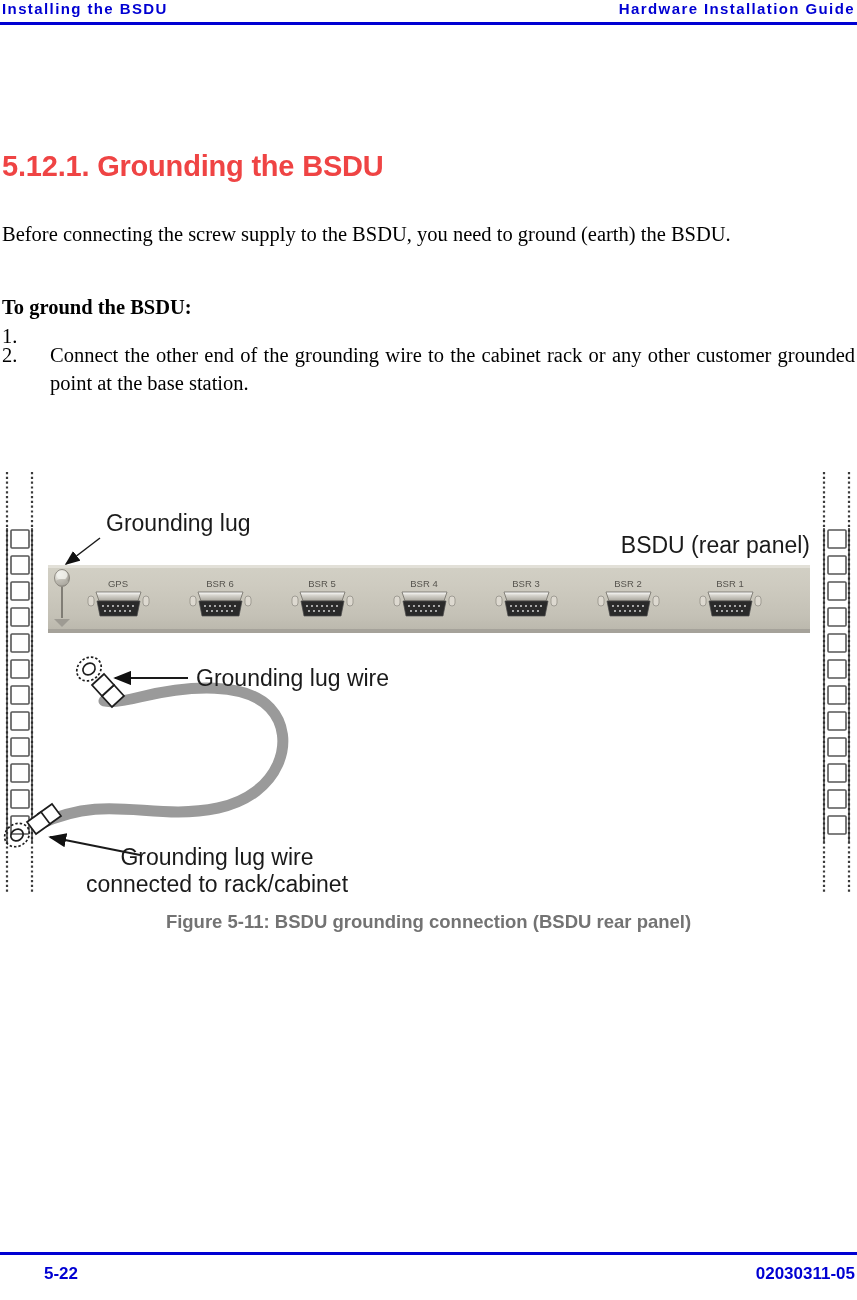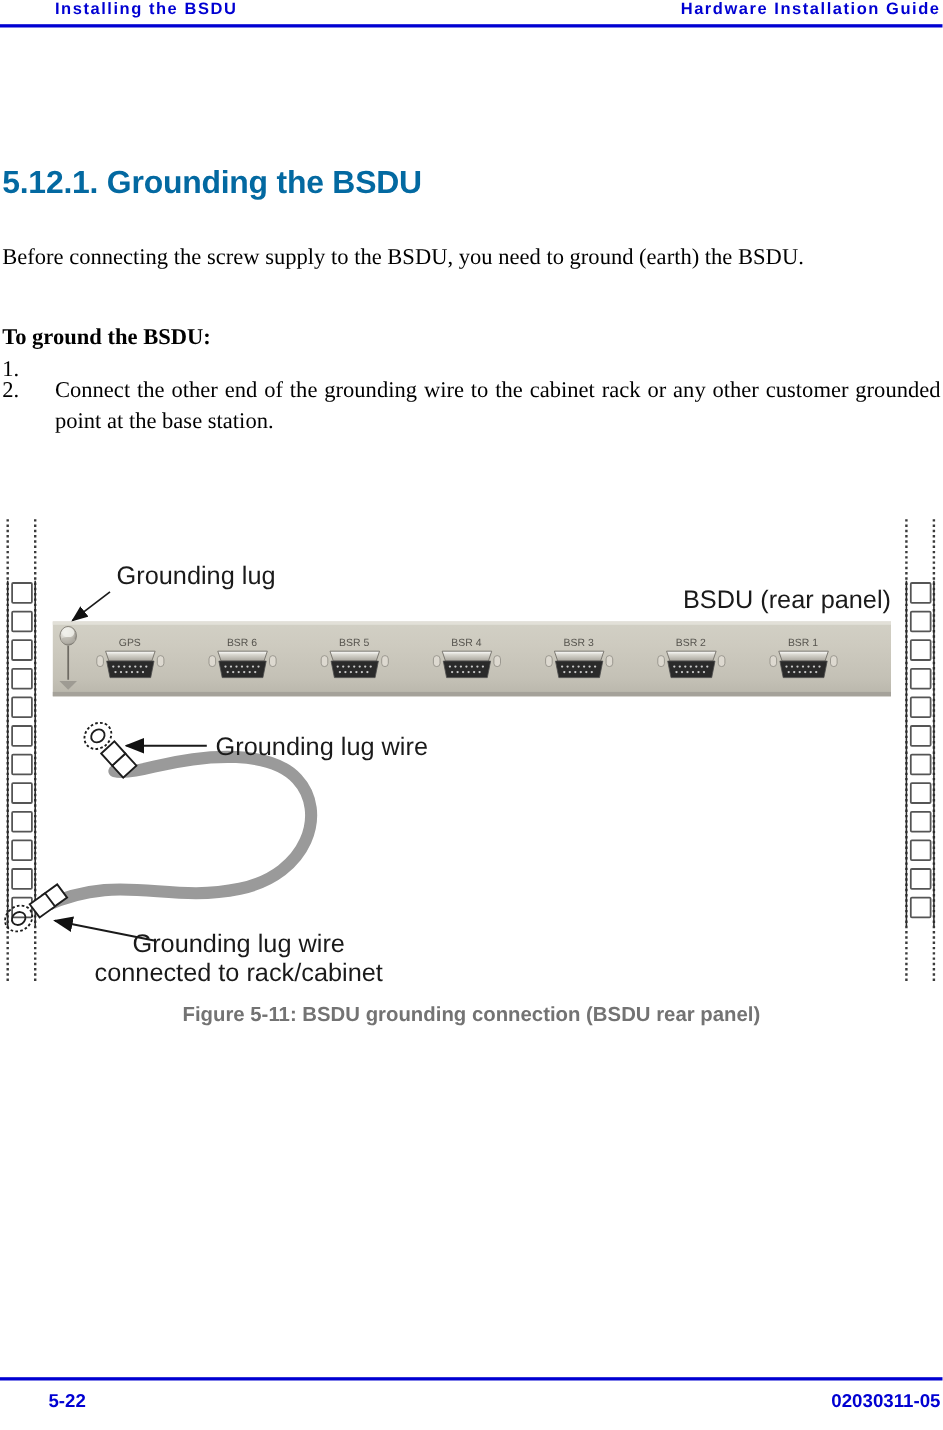--- a/index.html
+++ b/index.html
@@ -26,42 +26,41 @@
   }
   .header-left, .header-right {
     position: absolute;
     top: 0;
     font-family: "Liberation Sans", "DejaVu Sans", sans-serif;
     font-weight: bold;
     font-size: 15px;
     letter-spacing: 1.4px;
     color: #0000d2;
     white-space: nowrap;
-    margin-left: 48px;
   }
   .header-left  { left: 2px; }
   .header-right { right: 2px; }
   .header-rule {
     position: absolute;
     top: 22px;
     left: 0;
     width: 857px;
     height: 3px;
     background: #0000d2;
   }
 
   
   .section-heading {
     position: absolute;
     top: 131px;
     left: 2px;
     font-family: "Liberation Sans", "DejaVu Sans", sans-serif;
     font-weight: bold;
     font-size: 29px;
-    color: #0369a1;
+    color: #ef4444;
     letter-spacing: -0.2px;
     white-space: nowrap;
   }
 
   
   .intro-para {
     position: absolute;
     top: 199px;
     left: 2px;
     width: 853px;

